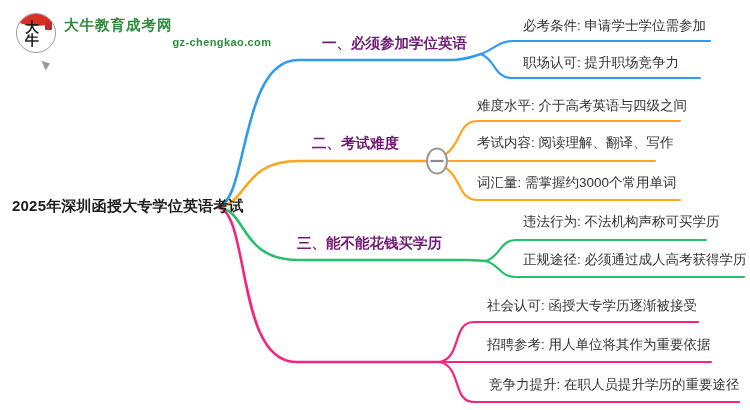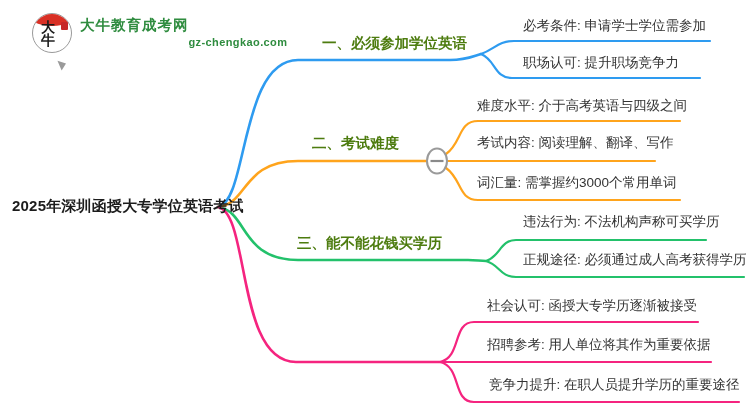--- a/index.html
+++ b/index.html
@@ -3,24 +3,24 @@
 <meta charset="utf-8">
 <style>
   html,body{margin:0;padding:0;background:#fff;}
   .stage{
     position:relative;width:750px;height:410px;background:#ffffff;overflow:hidden;
     font-family:"Liberation Sans","DejaVu Sans",sans-serif;
   }
   .lines{position:absolute;left:0;top:0;}
   .txt{position:absolute;white-space:nowrap;color:#2e2e2e;}
   .root-label{font-size:15px;font-weight:700;color:#1c1c1c;letter-spacing:.2px;}
-  .branch-label{font-size:14.5px;font-weight:700;color:#4d7c0f;}
+  .branch-label{font-size:14.5px;font-weight:700;color:#701a75;}
   .leaf-label{font-size:13.5px;font-weight:500;color:#333;}
   
-  .logo{position:absolute;left:32px;top:13px;display:flex;align-items:center;gap:8px;cursor:pointer;}
+  .logo{position:absolute;left:16px;top:13px;display:flex;align-items:center;gap:8px;cursor:pointer;}
   .bubble{position:relative;width:38px;height:38px;border:1.5px solid #9a9a9a;border-radius:50%;
           background:#fff;overflow:hidden;flex:0 0 auto;}
   .bubble-cap{position:absolute;left:-6px;top:-14px;width:50px;height:26px;border-radius:50%;}
   .bubble-chars{position:absolute;left:8px;top:7px;width:18px;font-size:14px;line-height:13px;
                 font-weight:700;color:#1b1b1b;letter-spacing:3px;}
   .bubble-seal{position:absolute;right:3px;top:8px;width:7px;height:8px;border-radius:1px;}
   .bubble-tail{position:absolute;left:24px;top:49px;width:0;height:0;
                border-left:7px solid transparent;border-right:2px solid transparent;
                border-top:8px solid #9a9a9a;transform:rotate(18deg);}
   .logo-text{display:flex;line-height:1.15;}

